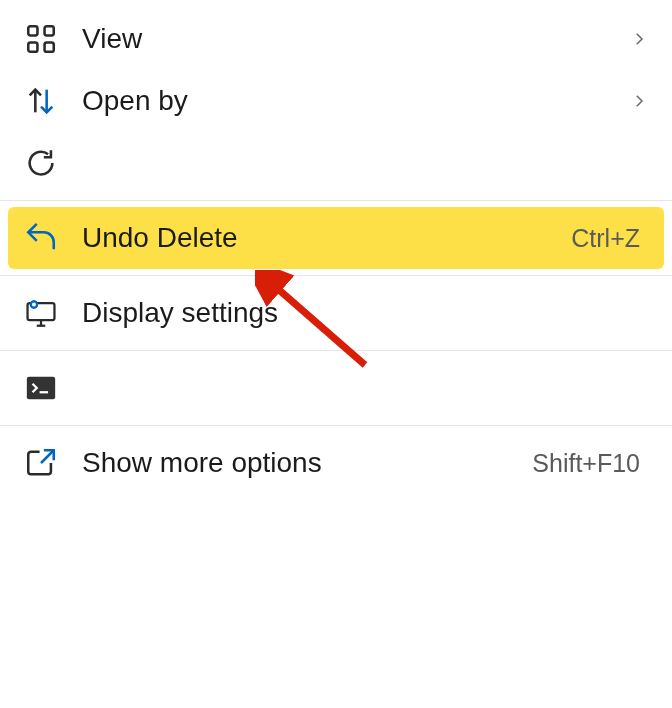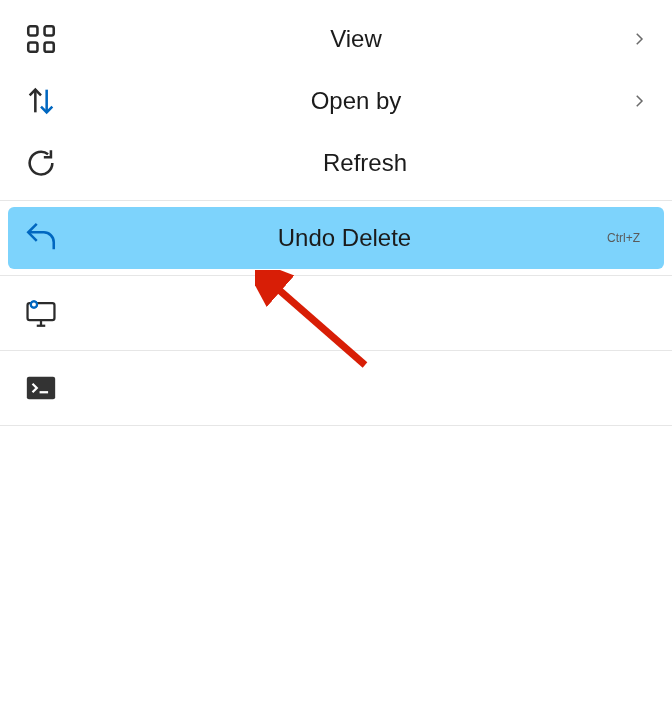--- a/index.html
+++ b/index.html
@@ -19,44 +19,43 @@
     }
     .menu-item {
       display: flex;
       align-items: center;
       height: 62px;
       padding: 0 24px 0 24px;
       cursor: default;
       position: relative;
     }
     .menu-item.highlighted {
-      background: #7dd3fc;
+      background: #fde047;
       border-radius: 6px;
       margin: 0 8px;
       padding-left: 16px;
       padding-right: 16px;
     }
     .icon {
       width: 34px;
       height: 34px;
       margin-right: 24px;
       display: flex;
       align-items: center;
       justify-content: center;
       flex-shrink: 0;
     }
     .icon svg { width: 100%; height: 100%; }
     .label {
       flex: 1;
-      font-size: 24px;
+      font-size: 28px;
       color: #1b1b1b;
-      text-align: center;
     }
     .shortcut {
-      font-size: 12px;
+      font-size: 25px;
       color: #5a5a5a;
       margin-right: 8px;
       text-align: center;
     }
     .chevron {
       width: 18px;
       height: 18px;
       display: flex;
       align-items: center;
       justify-content: center;
@@ -114,21 +113,20 @@
     </span>
   </div>
 
   <div class="menu-item">
     <span class="icon">
       <svg viewBox="0 0 24 24" fill="none" stroke="#2b2b2b" stroke-width="1.8">
         <path d="M20 12a8 8 0 1 1-3-6.2"></path>
         <polyline points="19 3 19 8 14 8"></polyline>
       </svg>
     </span>
-    <span class="label">Refresh</span>
   </div>
 
   <div class="divider"></div>
 
   <div class="menu-item highlighted">
     <span class="icon">
       <svg viewBox="0 0 24 24" fill="none" stroke="#0067c0" stroke-width="1.8">
         <path d="M9 14 3 8l6-6"></path>
         <path d="M3 8h11a7 7 0 0 1 7 7v5"></path>
       </svg>
@@ -143,37 +141,49 @@
   <div class="menu-item">
     <span class="icon">
       <svg viewBox="0 0 24 24" fill="none" stroke="#2b2b2b" stroke-width="1.6">
         <rect x="2.5" y="5" width="19" height="12" rx="1.5"></rect>
         <line x1="9" y1="21" x2="15" y2="21"></line>
         <line x1="12" y1="17" x2="12" y2="21"></line>
         <circle cx="7" cy="6" r="2.2" fill="#fff" stroke="#0067c0"></circle>
         <path d="M7 3.2v1 M7 7.8v1 M4.2 6h1 M8.8 6h1 M5 4l.7.7 M8.3 7.3 9 8 M5 8l.7-.7 M8.3 4.7 9 4" stroke="#0067c0"></path>
       </svg>
     </span>
+    <span class="label">Display settings</span>
   </div>
 
 
   <div class="divider"></div>
 
   <div class="menu-item">
     <span class="icon">
       <svg viewBox="0 0 24 24">
         <rect x="2" y="4" width="20" height="16" rx="1.5" fill="#333333"></rect>
         <polyline points="6 9 9 12 6 15" fill="none" stroke="#fff" stroke-width="1.6"></polyline>
         <line x1="11" y1="15" x2="17" y2="15" stroke="#fff" stroke-width="1.6"></line>
       </svg>
     </span>
   </div>
 
   <div class="divider"></div>
 
+  <div class="menu-item">
+    <span class="icon">
+      <svg viewBox="0 0 24 24" fill="none" stroke-width="1.8">
+        <path d="M11 4H5a2 2 0 0 0-2 2v12a2 2 0 0 0 2 2h12a2 2 0 0 0 2-2v-6" stroke="#2b2b2b"></path>
+        <polyline points="14 3 21 3 21 10" stroke="#0067c0"></polyline>
+        <line x1="21" y1="3" x2="12" y2="12" stroke="#0067c0"></line>
+      </svg>
+    </span>
+    <span class="label">Show more options</span>
+    <span class="shortcut">Shift+F10</span>
+  </div>
 
 </div>
 
 <svg class="arrow-annotation" width="130" height="110" viewBox="0 0 130 110">
   <defs>
     <marker id="ah" markerWidth="10" markerHeight="10" refX="2" refY="3" orient="auto">
       <path d="M0,0 L0,6 L8,3 z" fill="#d81e06"></path>
     </marker>
   </defs>
   <line x1="110" y1="95" x2="15" y2="12" stroke="#d81e06" stroke-width="7" marker-end="url(#ah)"></line>

